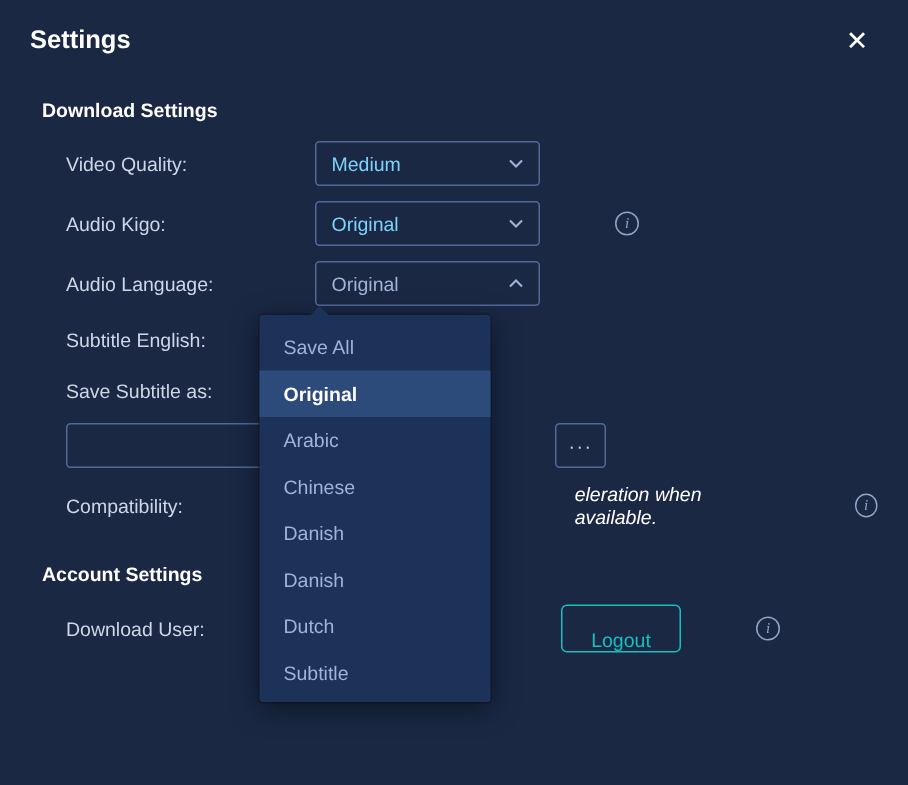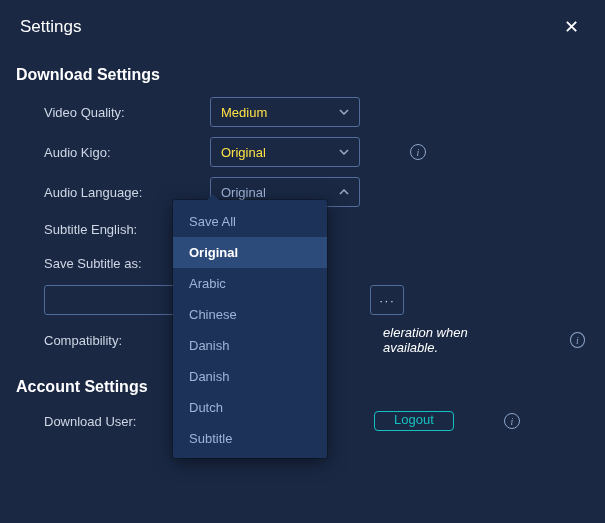--- a/index.html
+++ b/index.html
@@ -14,35 +14,35 @@
     position: relative;
   }
   .titlebar {
     display: flex;
     justify-content: space-between;
     align-items: center;
     padding: 12px 20px 6px 20px;
   }
   .titlebar h1 {
     font-size: 17px;
-    font-weight: 400;
+    font-weight: 700;
     color: #ffffff;
     text-align: center;
   }
   .close-x {
     font-size: 18px;
     color: #ffffff;
     cursor: pointer;
     padding: 4px 6px;
   }
   .section-title {
-    font-size: 16px;
+    font-size: 13px;
     font-weight: 600;
     color: #ffffff;
-    padding: 18px 20px 8px 16px;
+    padding: 18px 20px 8px 28px;
   }
   .row {
     display: flex;
     align-items: center;
     padding: 5px 20px 5px 44px;
     min-height: 34px;
     gap: 36px;
   }
   .row-label {
     width: 130px;
@@ -52,21 +52,21 @@
   .select {
     width: 150px;
     height: 30px;
     border: 1px solid #506a9a;
     border-radius: 3px;
     background: transparent;
     display: flex;
     align-items: center;
     justify-content: space-between;
     padding: 0 10px;
-    color: #fde047;
+    color: #7dd3fc;
     cursor: pointer;
     font-size: 13px;
   }
   .select.open {
     color: #9fb4d8;
   }
   .chev {
     width: 10px;
     height: 10px;
     display: inline-block;
@@ -115,36 +115,36 @@
     cursor: pointer;
     letter-spacing: 1px;
   }
   .compat-text {
     color: #ffffff;
     font-size: 13px;
     font-style: italic;
   }
   .logout-btn {
     width: 80px;
-    height: 20px;
+    height: 32px;
     border: 1px solid #16c0c0;
     border-radius: 4px;
     color: #16c0c0;
     display: flex;
-    align-items: flex-start;
+    align-items: flex-end;
     justify-content: center;
     cursor: pointer;
     font-size: 13px;
     margin-left: 164px;
   }
   
   .dropdown {
     position: absolute;
     left: 173px;
-    top: 200px;
+    top: 210px;
     width: 154px;
     background: #1d3258;
     border-radius: 2px;
     box-shadow: 0 0 0 1px rgba(0,0,0,0.2), 0 4px 18px rgba(0,0,0,0.5);
     padding: 6px 0 4px 0;
     z-index: 50;
   }
   .dropdown::before {
     content: "";
     position: absolute;

